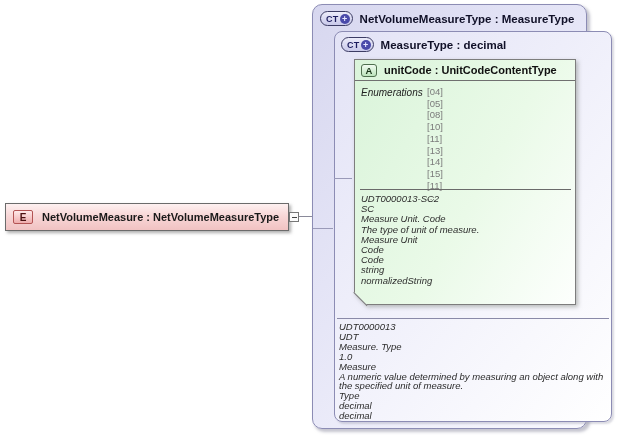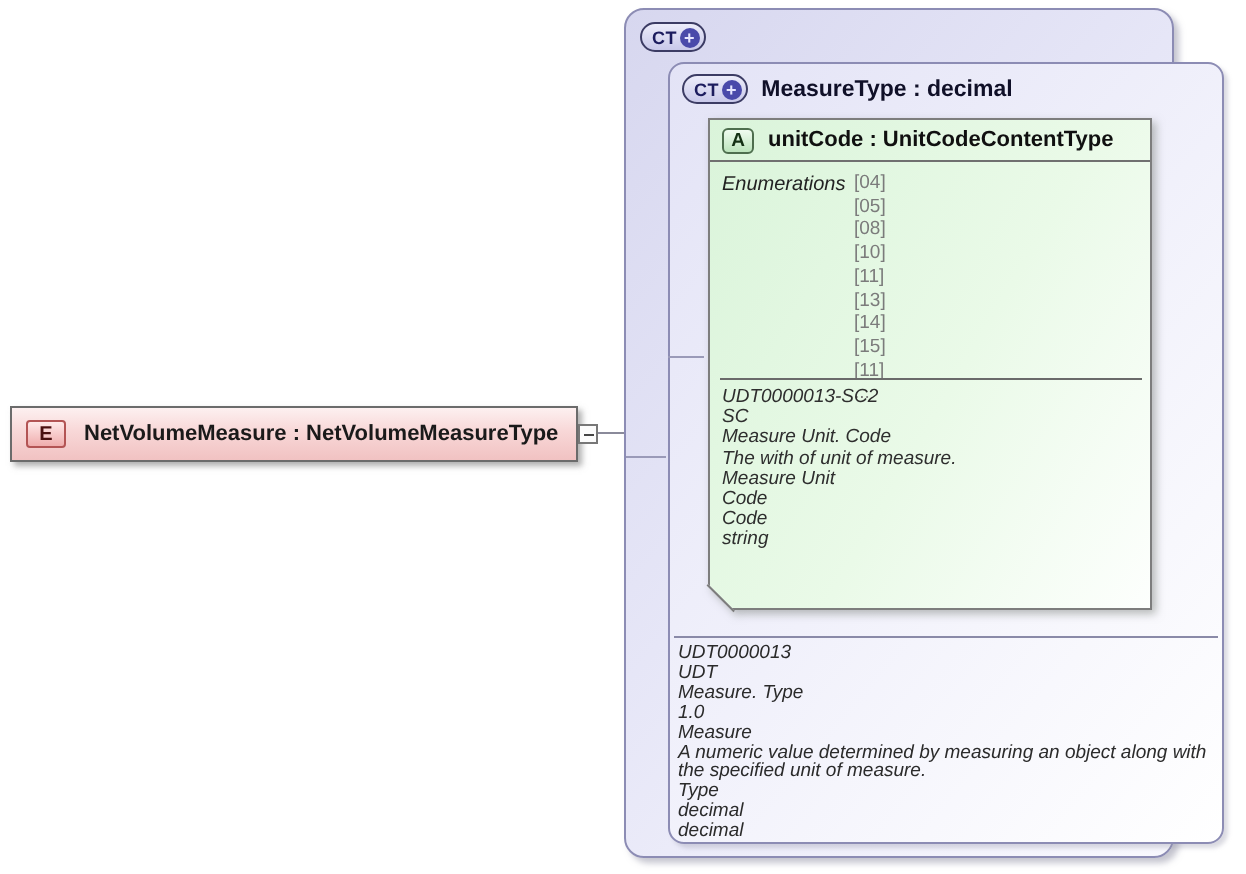--- a/index.html
+++ b/index.html
@@ -122,20 +122,21 @@
   <div class="minus-dash"></div>
 </div>
 <div class="h-line" id="line-element"></div>
 
 <div class="outer-box">
   <div class="box-header">
     <span class="ct-badge">
       <span class="ct-text">CT</span>
       <span class="plus-circle">+</span>
     </span>
+    <span class="box-title">NetVolumeMeasureType : MeasureType</span>
   </div>
 
   <div class="inner-box">
     <div class="box-header">
       <span class="ct-badge">
         <span class="ct-text">CT</span>
         <span class="plus-circle">+</span>
       </span>
       <span class="box-title">MeasureType : decimal</span>
     </div>
@@ -160,25 +161,26 @@
               <div>[15]</div>
               <div>[11]</div>
               <div>...</div>
             </div>
         </div>
         <div class="attr-annotation">
 
         <div>UDT0000013-SC2</div>
             <div>SC</div>
             <div>Measure Unit. Code</div>
-            <div>The with of unit of measure.</div>
+            <div>The type of unit of measure.</div>
             <div>Measure Unit</div>
             <div>Code</div>
             <div>Code</div>
             <div>string</div>
+            <div>normalizedString</div>
           </div>
       </div>
       <div class="fold-line"></div>
     </div>
 
     <div class="type-annotation">
 
     <div>UDT0000013</div>
         <div>UDT</div>
         <div>Measure. Type</div>

